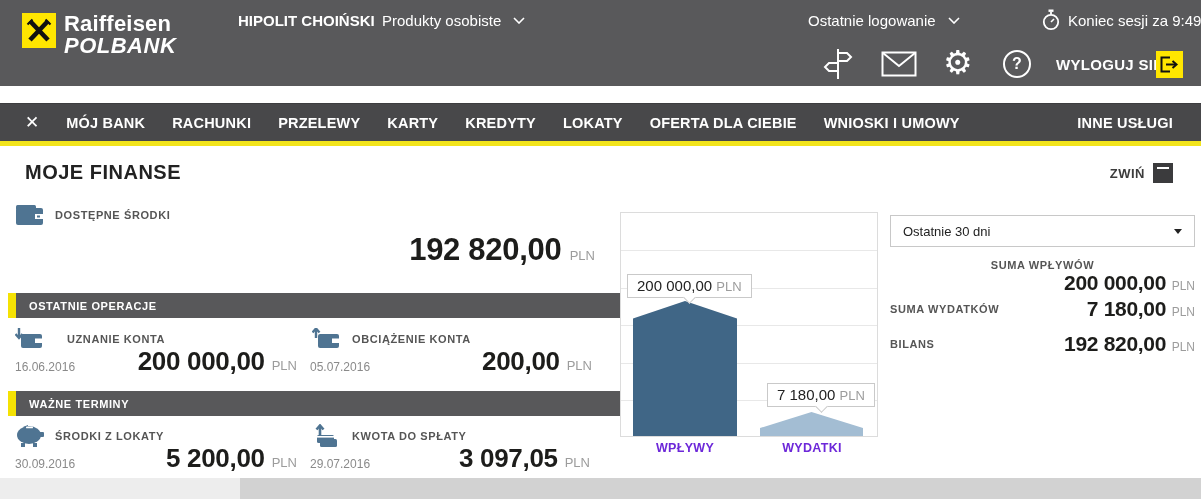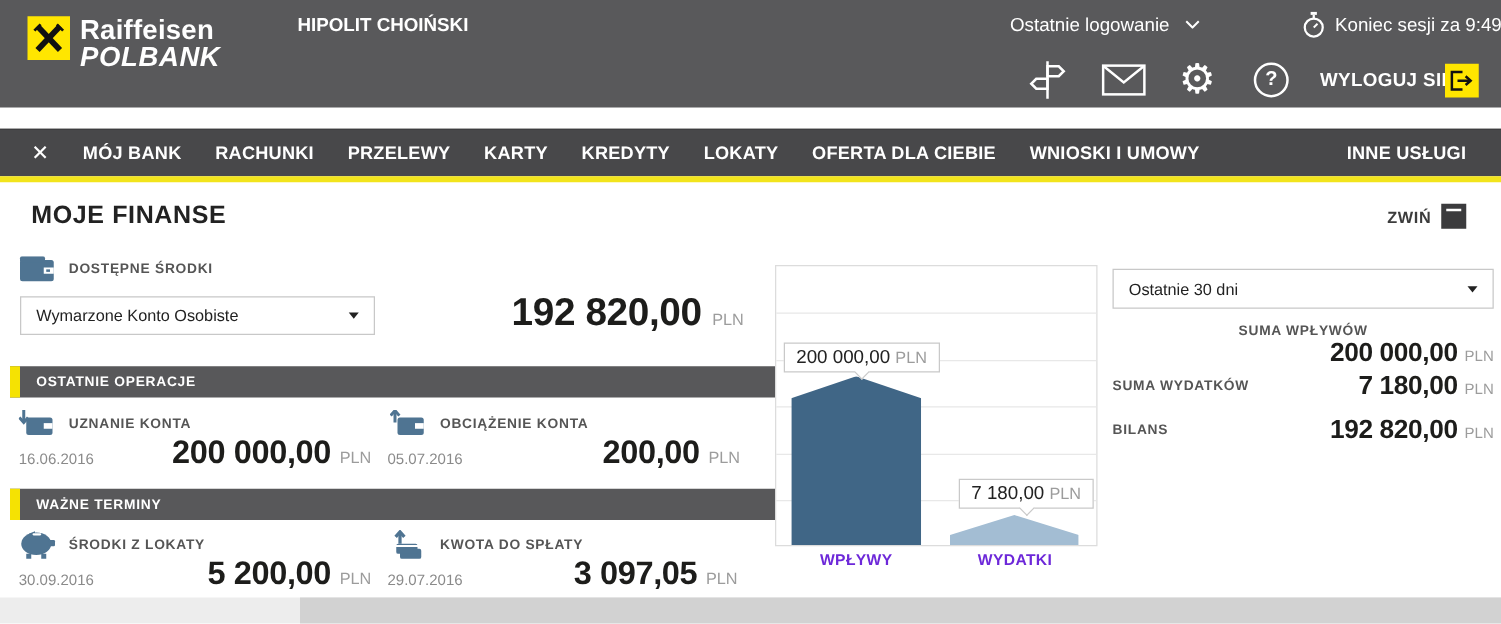--- a/index.html
+++ b/index.html
@@ -118,20 +118,28 @@
           </g>
         </svg>
       </div>
       <div class="brand-text">
         <div class="brand-line1">Raiffeisen</div>
         <div class="brand-line2">POLBANK</div>
       </div>
     </div>
 
     <div class="hdr-txt hdr-bold" style="left:238px;top:12px;">HIPOLIT CHOIŃSKI</div>
+    <div class="hdr-txt" style="left:382px;top:12px;cursor:pointer;">
+      <span>Produkty osobiste</span>
+      <span class="chev">
+        <svg width="12" height="7" viewBox="0 0 12 7">
+            <polyline points="1,1 6,6 11,1" fill="none" stroke="#fff" stroke-width="1.6"></polyline>
+          </svg>
+      </span>
+    </div>
     <div class="hdr-txt" style="left:808px;top:12px;cursor:pointer;">
       <span>Ostatnie logowanie</span>
       <span class="chev">
         <svg width="12" height="7" viewBox="0 0 12 7">
             <polyline points="1,1 6,6 11,1" fill="none" stroke="#fff" stroke-width="1.6"></polyline>
           </svg>
       </span>
     </div>
 
     <div class="hdr-icon" style="left:1041px;top:9px;">
@@ -201,45 +209,41 @@
 
     <div class="funds-icon">
       <svg width="30" height="22" viewBox="0 0 30 22">
         <rect x="1" y="3" width="27" height="17" rx="2" fill="#4f7492"></rect>
         <rect x="1" y="0" width="20" height="5" rx="1.5" fill="#4f7492"></rect>
         <rect x="20" y="9" width="8" height="5" fill="#fff"></rect>
         <rect x="22" y="10.5" width="3" height="2" fill="#4f7492"></rect>
       </svg>
     </div>
     <div class="sec-label funds-label">DOSTĘPNE ŚRODKI</div>
-    <div class="select-box acct-select">
-      <span>Wymarzone Konto Osobiste</span>
-      <span class="caret"></span>
-    </div>
     <div class="amt funds-amt">
       <span>192 820,00</span>
       <span class="pln">PLN</span>
     </div>
 
     <div class="sec-bar" style="top:147px;">
       <span class="accent"></span>
       <span class="sec-title">OSTATNIE OPERACJE</span>
     </div>
 
     <div class="cell-icon" style="left:15px;top:182px;">
       <svg width="28" height="22" viewBox="0 0 28 22">
         <rect x="6" y="6" width="21" height="14" rx="2" fill="#4f7492"></rect>
         <rect x="20" y="10.5" width="7" height="4.5" fill="#fff"></rect>
         <g stroke="#4f7492" stroke-width="2.4" fill="none">
           <line x1="4" y1="0" x2="4" y2="9"></line>
             <polyline points="0.5,6 4,10 7.5,6"></polyline>
         </g>
       </svg>
     </div>
-    <div class="sec-label cell-label" style="left:55px;top:187px;">UZNANIE KONTA</div>
+    <div class="sec-label cell-label" style="left:67px;top:187px;">UZNANIE KONTA</div>
     <div class="date-txt cell-date" style="left:15px;top:214px;">16.06.2016</div>
     <div class="amt cell-amt" style="right:904px;top:200px;">
       <span>200 000,00</span>
       <span class="pln">PLN</span>
     </div>
 
     <div class="cell-icon" style="left:312px;top:182px;">
       <svg width="28" height="22" viewBox="0 0 28 22">
         <rect x="6" y="6" width="21" height="14" rx="2" fill="#4f7492"></rect>
         <rect x="20" y="10.5" width="7" height="4.5" fill="#fff"></rect>

